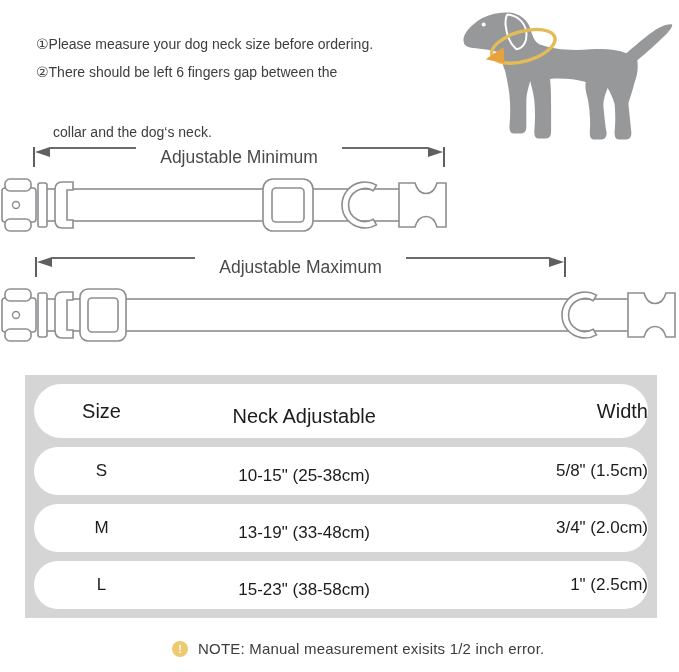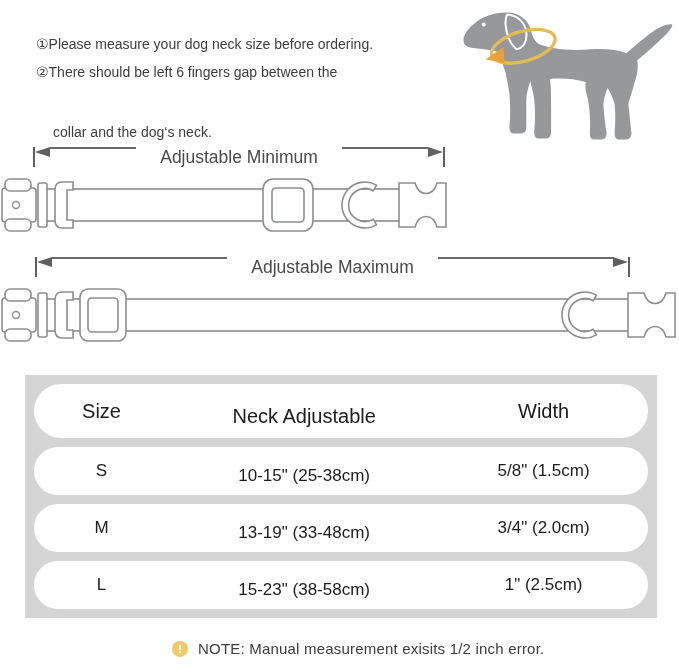--- a/index.html
+++ b/index.html
@@ -38,21 +38,21 @@
 
   
   .size-table {
     position:absolute; left:25px; top:375px; width:632px;
     background:#d5d5d5; padding:9px; display:flex; flex-direction:column; gap:9px;
   }
   .t-row { background:#ffffff; display:flex; align-items:center; height:48px; color:#1c1c1c; }
   .t-row.t-header { height:54px; font-size:20px; }
   .t-row { font-size:17px;border-radius:27px; }
   .t-cell { text-align:center; }
-  .c1 { width:22%; } .c2 { width:44%;margin-top:10px; } .c3 { width:34%; }
+  .c1 { width:22%; } .c2 { width:44%;margin-top:10px; } .c3 { width:34%;text-align:right; }
 
   
   .note {
     position:absolute; left:172px; top:640px; display:flex; align-items:center; gap:10px;
   }
   .note-icon {
     width:16px; height:16px; border-radius:50%; background:#edca6e;
     color:#ffffff; font-size:11px; font-weight:bold; line-height:16px; text-align:center;
     flex:0 0 auto;
   }
@@ -147,21 +147,21 @@
       <circle class="hw-thin" cx="16" cy="33" r="3.5"></circle>
       <rect class="hw" x="38" y="11" width="9" height="44" rx="2"></rect>
       <path class="hw" d="M62,10 h11 v8 h-6 v30 h6 v8 h-11 c-5,0 -7,-3 -7,-8 v-30 c0,-5 2,-8 7,-8 z"></path>
       <rect class="hw" x="263" y="7" width="50" height="52" rx="10"></rect>
       <rect class="hw" x="272" y="16" width="32" height="34" rx="4"></rect>
       <path class="hw" d="M376.5,13.1 A23,23 0 1 0 376.5,52.9 L373.3,47.3 A16.5,16.5 0 1 1 373.3,18.7 Z"></path>
       <path class="hw" d="M399,11 L415,11 C419,25 433,25 437,11 L446,11 L446,55 L437,55 C433,41 419,41 415,55 L399,55 Z"></path>
     </svg>
   </div>
 
-  <div class="measure" style="left:35px; top:257px; width:595px;">
+  <div class="measure" style="left:35px; top:257px; width:531px;">
     <span class="tick"></span>
     <span class="ah-l"></span>
     <span class="mline"></span>
     <span class="mgap"></span>
     <span class="mlabel">Adjustable Maximum</span>
     <span class="mgap"></span>
     <span class="mline"></span>
     <span class="ah-r"></span>
     <span class="tick"></span>
   </div>

